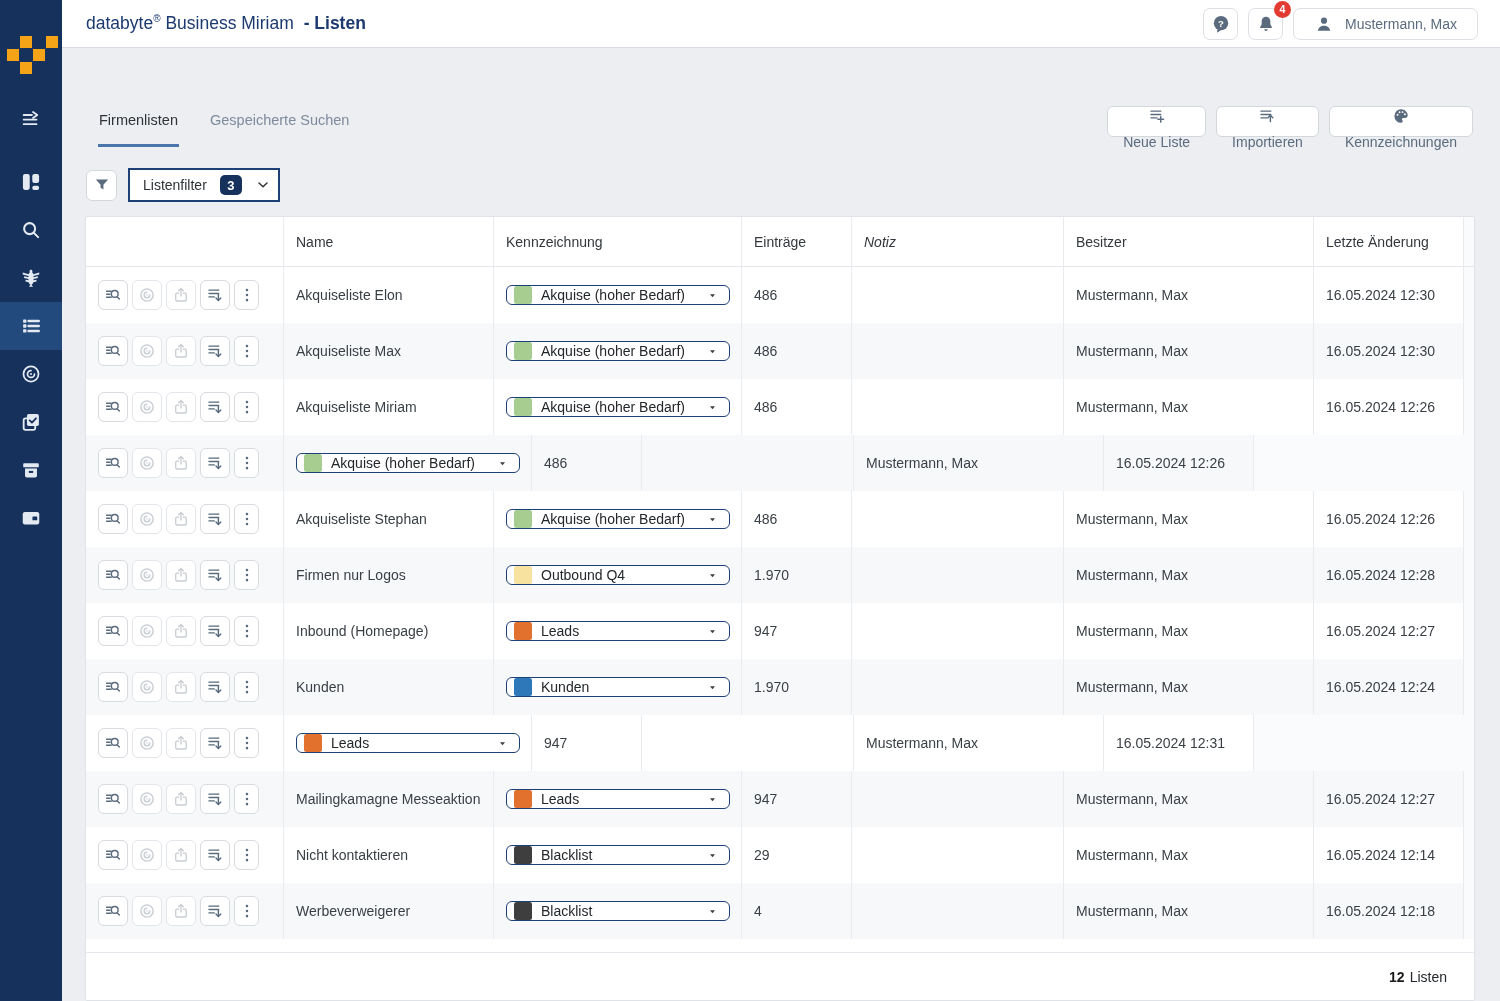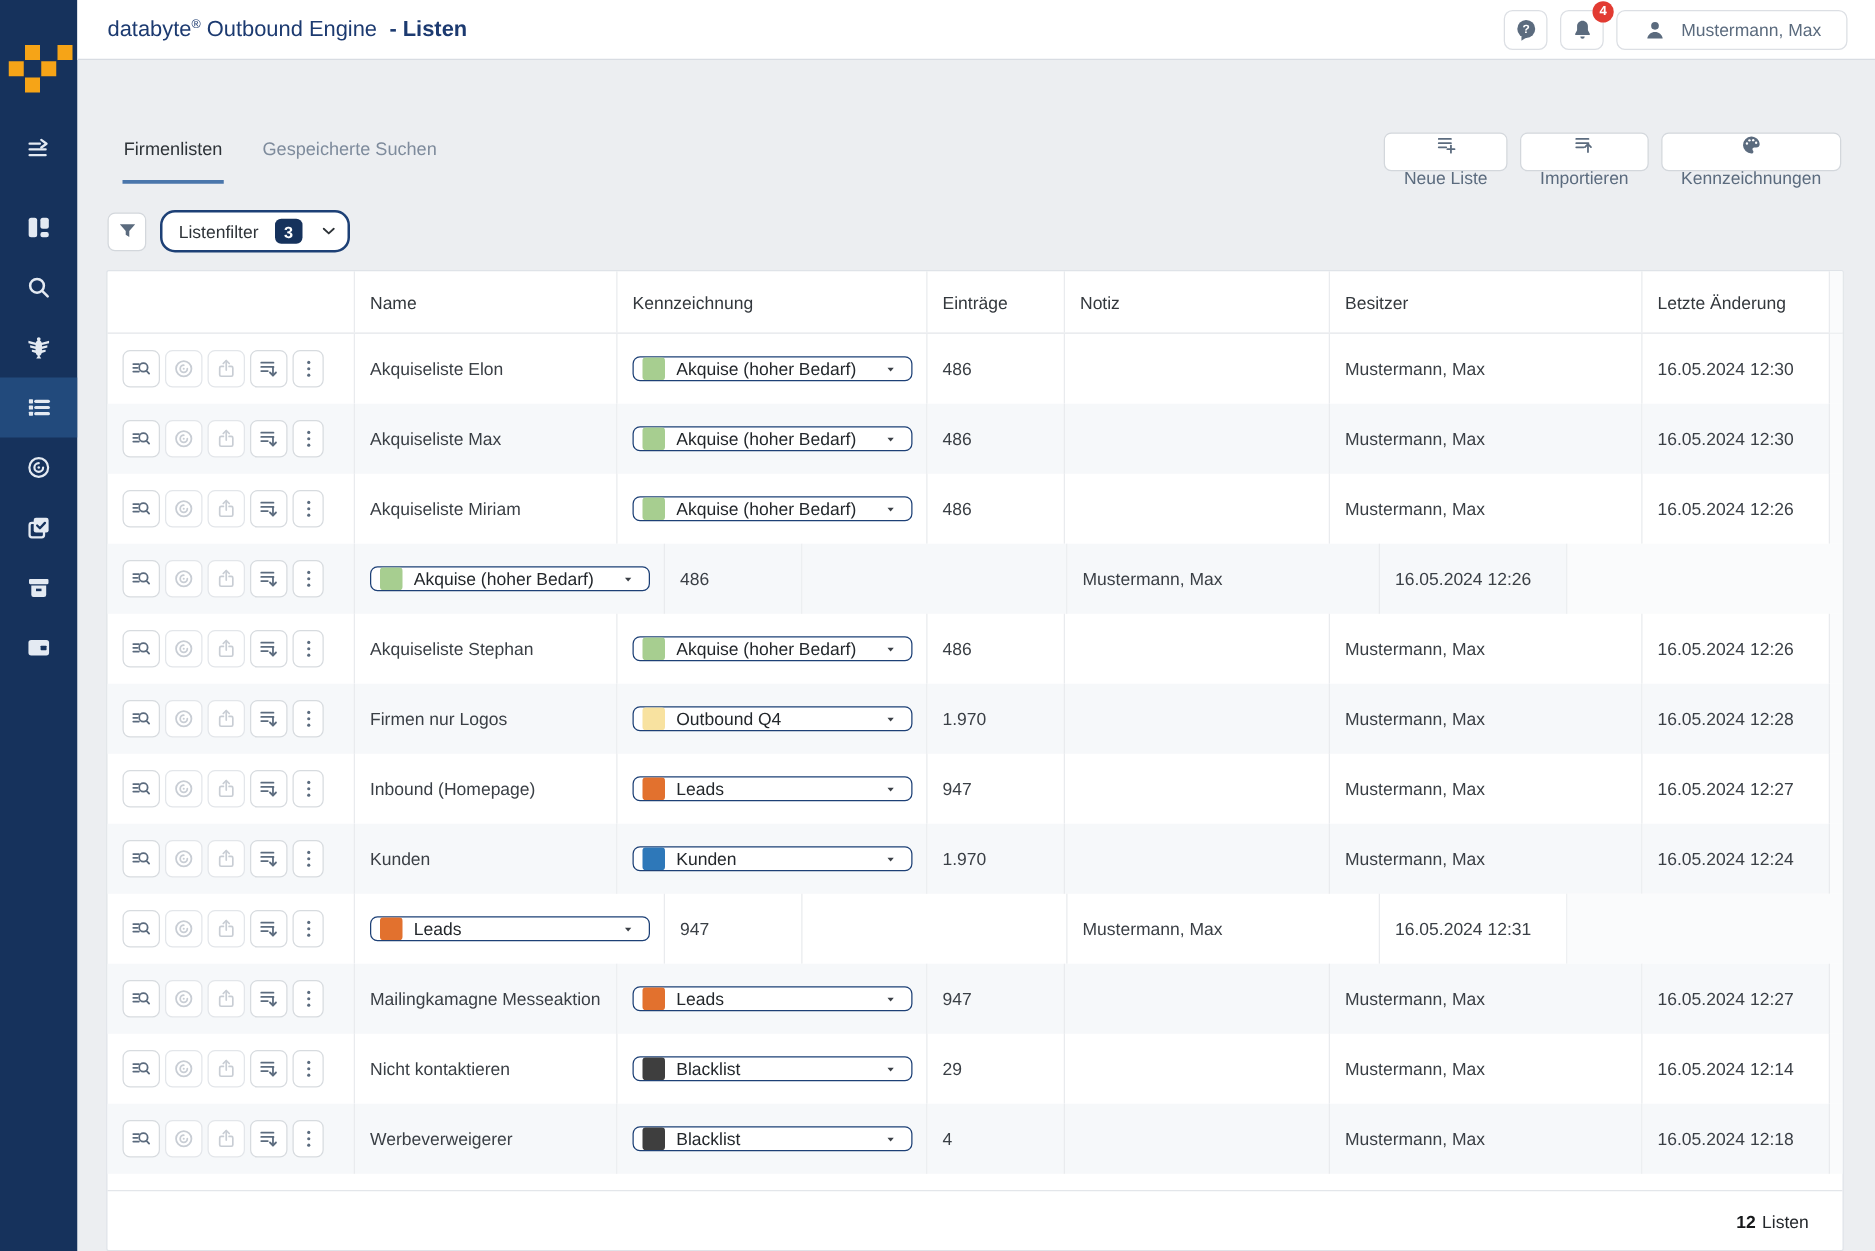--- a/index.html
+++ b/index.html
@@ -46,34 +46,34 @@
   
   .tab-bar{flex:0 0 52px;display:flex;align-items:stretch;padding-left:36px;margin-top:47px;}
   .tab{display:flex;align-items:center;font-size:14.5px;color:#7e8b9c;border-bottom:3px solid transparent;padding:0 1px;margin-right:30px;cursor:pointer;}
   .tab.active{color:#2e3338;border-bottom-color:var(--accent-blue);}
   .tab-actions{margin-left:auto;display:flex;align-items:center;gap:10px;padding-right:27px;}
   .tbtn{height:31px;padding:0 15px;border:1px solid #d3d7dc;border-radius:6px;background:#fff;color:var(--icon-slate);font-size:14px;display:flex;align-items:center;gap:9px;cursor:pointer;flex-direction:column;}
 
   
   .filter-row{display:flex;align-items:center;gap:11px;margin:21px 0 14px 24px;}
   .fbtn{width:31px;height:31px;border:1px solid #d3d7dc;border-radius:6px;background:#fff;color:var(--icon-slate);display:flex;align-items:center;justify-content:center;cursor:pointer;padding:0;}
-  .listenfilter{height:34px;border:2px solid var(--select-border);border-radius:12px;background:#fff;display:flex;align-items:center;gap:13px;padding:0 7px 0 13px;font-size:14px;color:#2e3338;cursor:pointer;}
+  .listenfilter{height:34px;border:2px solid var(--select-border);border-radius:0;background:#fff;display:flex;align-items:center;gap:13px;padding:0 7px 0 13px;font-size:14px;color:#2e3338;cursor:pointer;}
   .count-badge{min-width:22px;height:20px;background:var(--filter-badge-navy);border-radius:5px;color:#fff;font-weight:bold;font-size:13px;display:flex;align-items:center;justify-content:center;padding:0 4px;}
 
   
   .card{margin-left:23px;width:1390px;height:818px;background:#fff;border:1px solid #dfe3e8;border-radius:2px;display:flex;flex-direction:column;}
   .thead{display:flex;flex:0 0 50px;border-bottom:1px solid #e3e6ea;}
   .th,.td{display:flex;align-items:center;padding-left:12px;border-right:1px solid #e9ebee;overflow:hidden;}
   .th{font-size:14px;color:#33383d;}
   .td{font-size:14px;color:#3a3f45;white-space:nowrap;}
   .c-actions{width:198px;}
   .c-name{width:210px;}
   .c-label{width:248px;}
   .c-entries{width:110px;}
-  .c-note{width:212px;}
+  .c-note{width:212px;font-style:italic;}
   .c-owner{width:250px;}
   .c-mod{width:150px;}
   .c-sp{flex:1;border-right:none;background:#fafbfc;padding:0;}
   .tr{display:flex;flex:0 0 56px;height:56px;}
   .tr.alt .td{background:#f6f8fa;}
   .tr.alt .c-sp{background:#fafbfc;}
   .td.c-actions{gap:4px;}
   .abtn{width:30px;height:30px;border:1px solid #d7dbdf;border-radius:6px;background:#fff;color:var(--icon-slate);display:flex;align-items:center;justify-content:center;cursor:pointer;padding:0;flex:0 0 auto;}
   .abtn.disabled{color:#c8cdd4;border-color:#e3e6ea;cursor:default;}
   .abtn.menu{width:25px;}
@@ -193,21 +193,21 @@
           </span>
         </div>
       </nav>
   </aside>
 
   <div class="main">
 
     <header class="app-header">
       <div class="title">
         <span>databyte</span><sup>®</sup>
-        <span>Outbound Engine</span>
+        <span>Business Miriam</span>
         <span class="page">- Listen</span>
       </div>
       <div class="header-right">
         <button class="hbtn">
           <span class="ico i20">
               <svg viewBox="0 0 24 24" width="100%" height="100%" fill="currentColor" stroke="none">
                 <circle cx="12" cy="11" r="8.6"></circle>
                 <path d="M7.4 18.2V22.4l5.2-3.4z"></path>
                 <text x="12" y="15" text-anchor="middle" font-size="11.5" font-weight="bold" fill="#fff" font-family="Liberation Sans, sans-serif">?</text>
               </svg>

